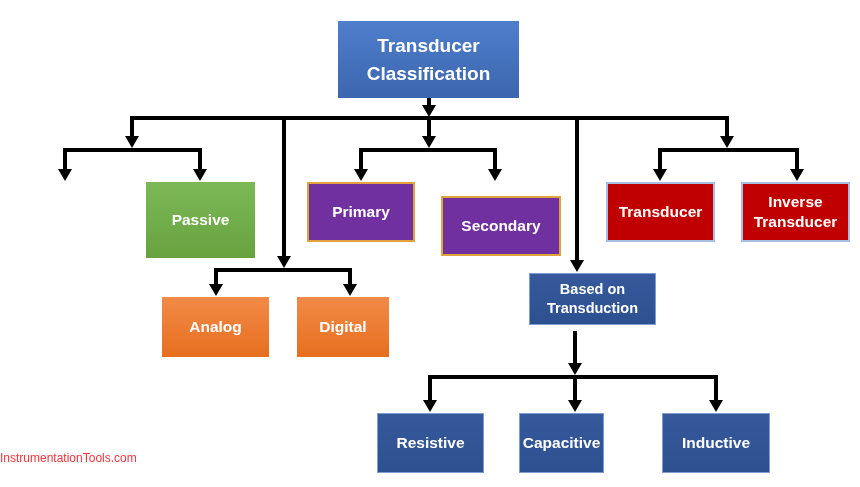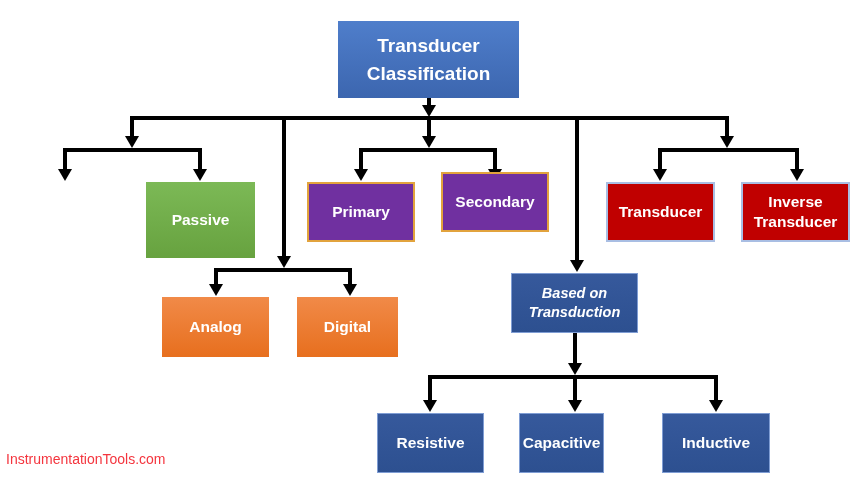--- a/index.html
+++ b/index.html
@@ -27,23 +27,23 @@
   .c-green{background:linear-gradient(180deg,var(--green-top,#7CB956),var(--green-bottom,#67A23F));}
   .c-orange{background:linear-gradient(180deg,var(--orange-top,#F18A48),var(--orange-bottom,#E76F1E));}
   .c-purple{background:var(--purple,#7030A0);border:2px solid var(--purple-border,#E2A33D);}
   .c-red{background:var(--red,#C00000);border:2px solid var(--red-border,#A9BEE3);}
   .c-navy{
     background:linear-gradient(180deg,var(--navy-top,#36599C),var(--navy-bottom,#2D5090));
     border:1px solid var(--navy-border,#7F9DD4);
   }
   .small-label{font-size:14.5px;}
   .watermark{
-    position:absolute;left:6px;top:451px;
+    position:absolute;left:0;top:451px;
     color:var(--watermark-red,#F4353E);
-    font-size:14px;font-weight:normal;
+    font-size:12px;font-weight:normal;
   }
 </style>
 </head>
 <body>
 
 <div id="canvas" style="--blue-top: #4F7ECB; --blue-bottom: #3C66AF; --green-top: #7CB956; --green-bottom: #67A23F; --orange-top: #F18A48; --orange-bottom: #E76F1E; --purple: #7030A0; --purple-border: #E2A33D; --red: #C00000; --red-border: #A9BEE3; --navy-top: #36599C; --navy-bottom: #2D5090; --navy-border: #7F9DD4; --ink: #000000; --watermark-red: #F4353E;">
 
   <svg id="wires" width="860" height="487" viewBox="0 0 860 487">
     <defs>
       <marker id="ah" markerWidth="4" markerHeight="4" refX="0" refY="2" orient="auto" markerUnits="strokeWidth">
@@ -82,28 +82,28 @@
     <path class="ln" d="M430 377 V400" marker-end="url(#ah)"></path>
     <path class="ln" d="M575 377 V400" marker-end="url(#ah)"></path>
     <path class="ln" d="M716 377 V400" marker-end="url(#ah)"></path>
   </svg>
 
   <div class="node c-root" style="left:338px;top:7px;width:181px;height:77px;margin-top:14px;">Transducer Classification</div>
 
   <div class="node c-green" style="left:146px;top:182px;width:109px;height:76px;">Passive</div>
 
   <div class="node c-purple" style="left:307px;top:182px;width:108px;height:60px;">Primary</div>
-  <div class="node c-purple" style="left:441px;top:172px;width:108px;height:60px;">Secondary</div>
+  <div class="node c-purple" style="left:441px;top:196px;width:120px;height:60px;">Secondary</div>
 
   <div class="node c-red" style="left:606px;top:182px;width:109px;height:60px;">Transducer</div>
   <div class="node c-red" style="left:741px;top:182px;width:109px;height:60px;">Inverse Transducer</div>
 
   <div class="node c-orange" style="left:162px;top:297px;width:107px;height:60px;">Analog</div>
-  <div class="node c-orange" style="left:297px;top:297px;width:101px;height:60px;">Digital</div>
+  <div class="node c-orange" style="left:297px;top:297px;width:92px;height:60px;">Digital</div>
 
-  <div class="node c-navy small-label" style="left:511px;top:273px;width:127px;height:60px;font-style:italic;">Based on Transduction</div>
+  <div class="node c-navy small-label" style="left:529px;top:273px;width:127px;height:52px;">Based on Transduction</div>
 
   <div class="node c-navy" style="left:377px;top:413px;width:107px;height:60px;">Resistive</div>
   <div class="node c-navy" style="left:519px;top:413px;width:85px;height:60px;">Capacitive</div>
   <div class="node c-navy" style="left:662px;top:413px;width:108px;height:60px;">Inductive</div>
 
   <div class="watermark">InstrumentationTools.com</div>
 </div>
 
 </body></html>

